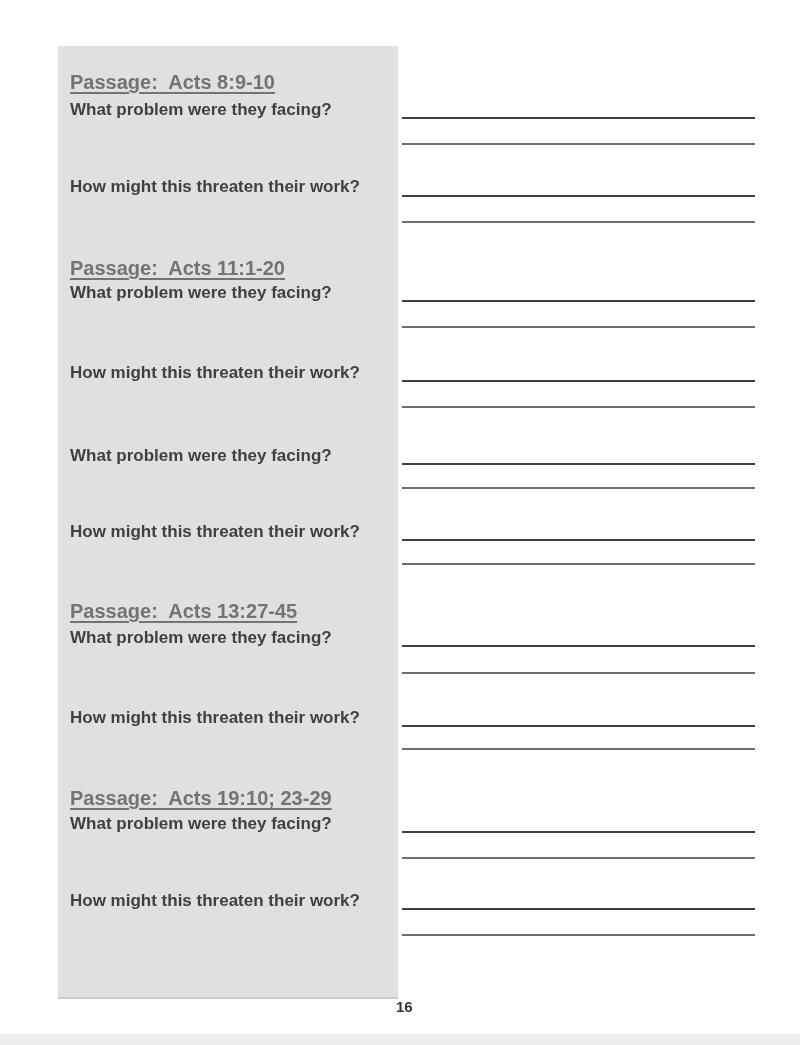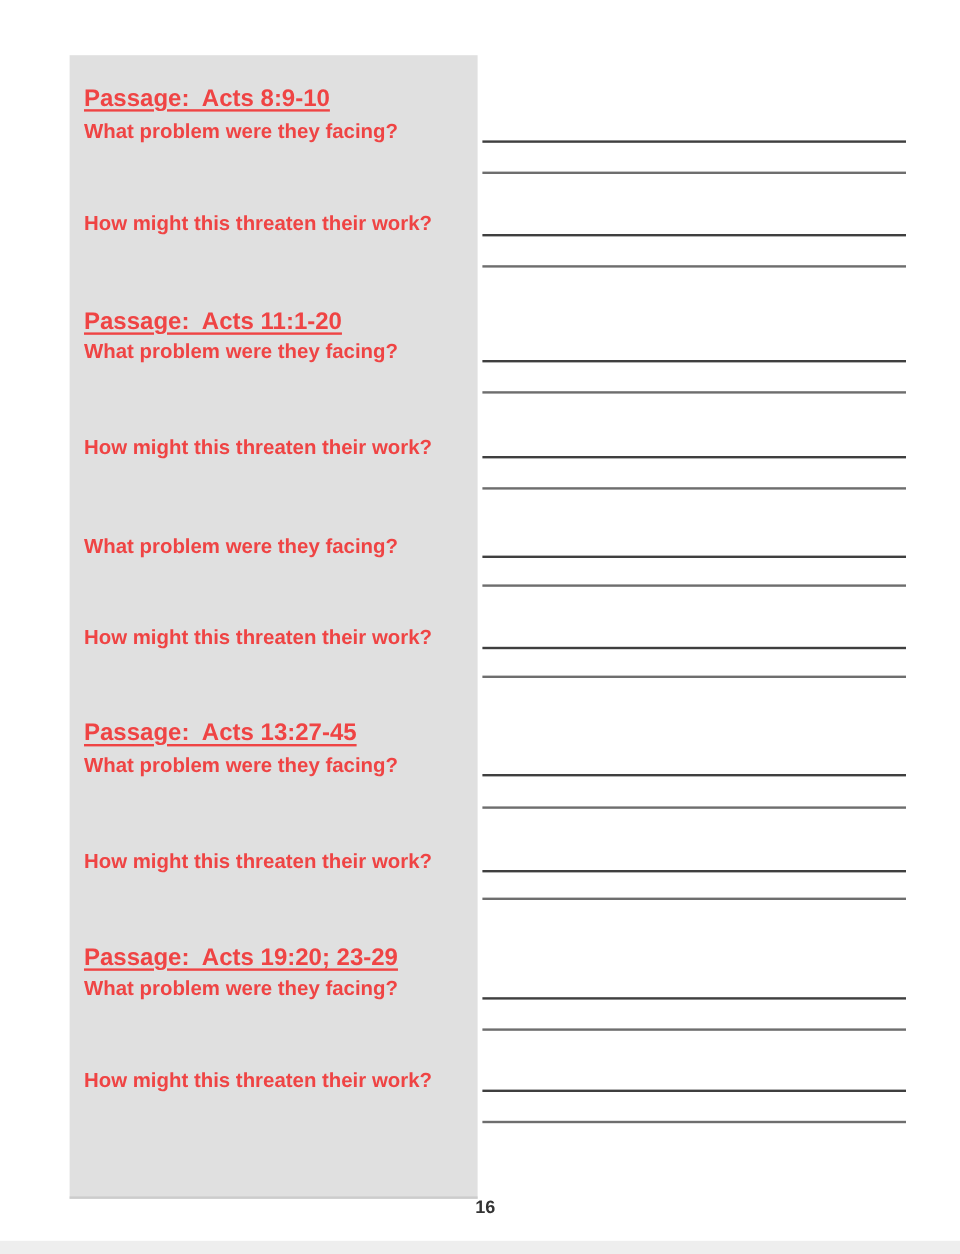--- a/index.html
+++ b/index.html
@@ -28,30 +28,30 @@
   .heading {
     position: absolute;
     left: 70px;
     font-size: 20px;
     font-weight: bold;
     line-height: 24px;
     white-space: pre;
     text-decoration: underline;
     text-decoration-thickness: 2px;
     text-underline-offset: 3px;
-    color: #ef4444;
+    color: #737373;
   }
   .question {
     position: absolute;
     left: 70px;
     font-size: 17px;
     font-weight: bold;
     line-height: 20px;
     white-space: pre;
-    color: #ef4444;
+    color: #404040;
   }
   .aline {
     position: absolute;
     left: 402px;
     width: 353px;
     height: 2px;
     background: #3f3f3f;
   }
   .lines-layer .aline:nth-child(even) {
     background: #6e6e6e;
@@ -88,21 +88,21 @@
   <div class="question" style="top:283px">What problem were they facing?</div>
   <div class="question" style="top:363px">How might this threaten their work?</div>
 
   <div class="question" style="top:446px">What problem were they facing?</div>
   <div class="question" style="top:522px">How might this threaten their work?</div>
 
   <div class="heading" style="top:599px">Passage:  Acts 13:27-45</div>
   <div class="question" style="top:628px">What problem were they facing?</div>
   <div class="question" style="top:708px">How might this threaten their work?</div>
 
-  <div class="heading" style="top:786px">Passage:  Acts 19:20; 23-29</div>
+  <div class="heading" style="top:786px">Passage:  Acts 19:10; 23-29</div>
   <div class="question" style="top:814px">What problem were they facing?</div>
   <div class="question" style="top:891px">How might this threaten their work?</div>
 
   <div class="lines-layer">
     <div class="aline" style="top:117px"></div>
     <div class="aline" style="top:143px"></div>
     <div class="aline" style="top:195px"></div>
     <div class="aline" style="top:221px"></div>
     <div class="aline" style="top:300px"></div>
     <div class="aline" style="top:326px"></div>

